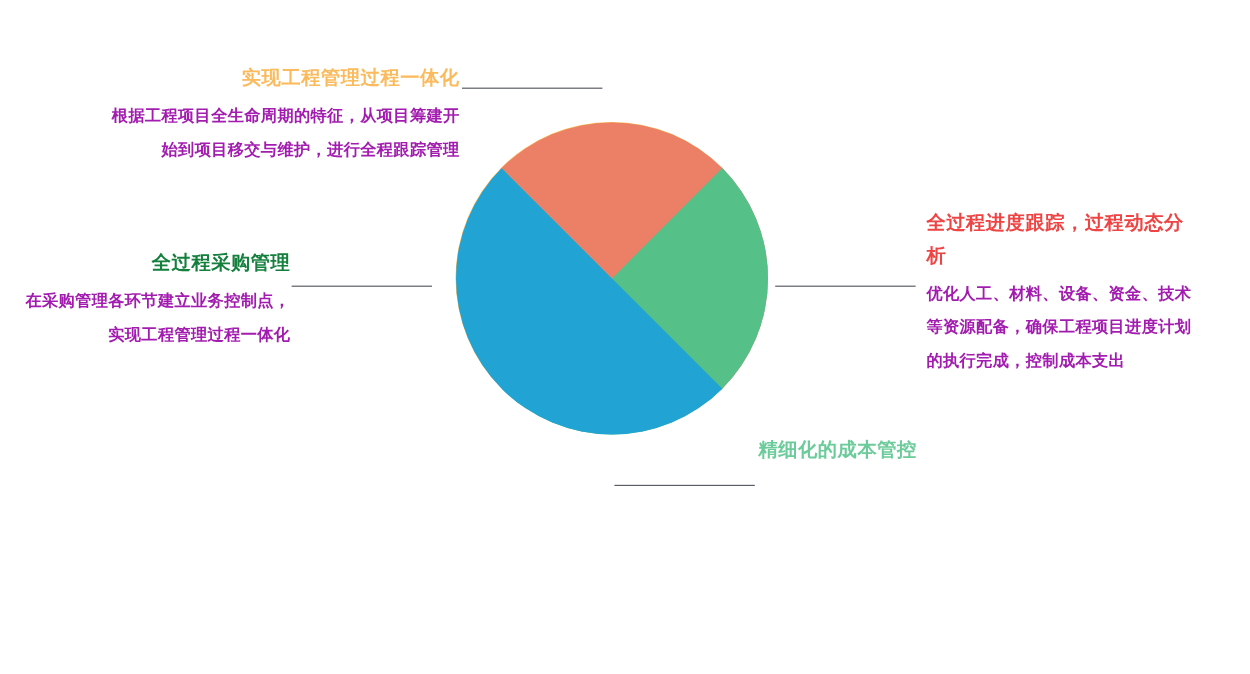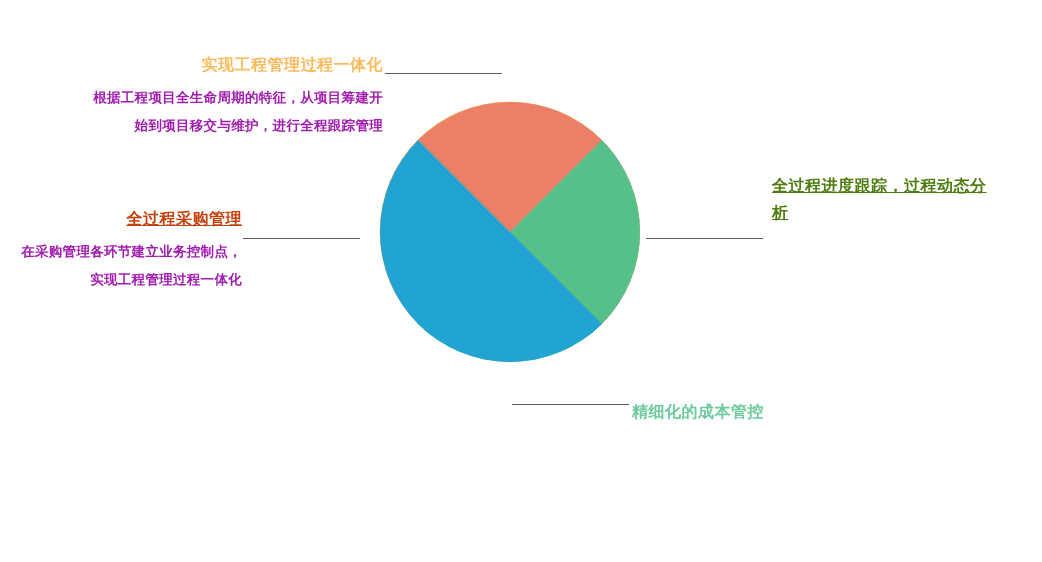--- a/index.html
+++ b/index.html
@@ -64,34 +64,33 @@
     left: 88px; top: 52px; width: 295px;
     text-align: right;
   }
   #block-top .title { color: #fbba5c; }
 
   
   #block-left {
     left: 10px; top: 206px; width: 232px;
     text-align: right;
   }
-  #block-left .title { color: #c2410c; text-decoration: underline; }
+  #block-left .title { color: #15803d; }
 
   
   #block-right {
     left: 772px; top: 172px; width: 225px;
     text-align: left;
   }
-  #block-right .title { color: #4d7c0f; line-height: 27px; text-decoration: underline; }
+  #block-right .title { color: #ef4444; line-height: 27px; }
 
   
   #block-bottom {
     left: 632px; top: 362px; width: 300px;
     text-align: left;
-    margin-top: 37px;
   }
   #block-bottom .title { color: #6bcb9a; }
 
   
   #logo {
     position: absolute;
     left: 908px;
     top: 502px;
     width: 126px;
     height: 52px;
@@ -160,20 +159,21 @@
     <p class="body">根据工程项目全生命周期的特征，从项目筹建开始到项目移交与维护，进行全程跟踪管理</p>
   </div>
 
   <div class="block" id="block-left">
     <p class="title">全过程采购管理</p>
     <p class="body">在采购管理各环节建立业务控制点，实现工程管理过程一体化</p>
   </div>
 
   <div class="block" id="block-right">
     <p class="title">全过程进度跟踪，过程动态分析</p>
+    <p class="body">优化人工、材料、设备、资金、技术等资源配备，确保工程项目进度计划的执行完成，控制成本支出</p>
   </div>
 
   <div class="block" id="block-bottom">
     <p class="title">精细化的成本管控</p>
   </div>
 
   <div id="logo">
     <div id="logo-url">www.fanpusoft.com</div>
   </div>
 

